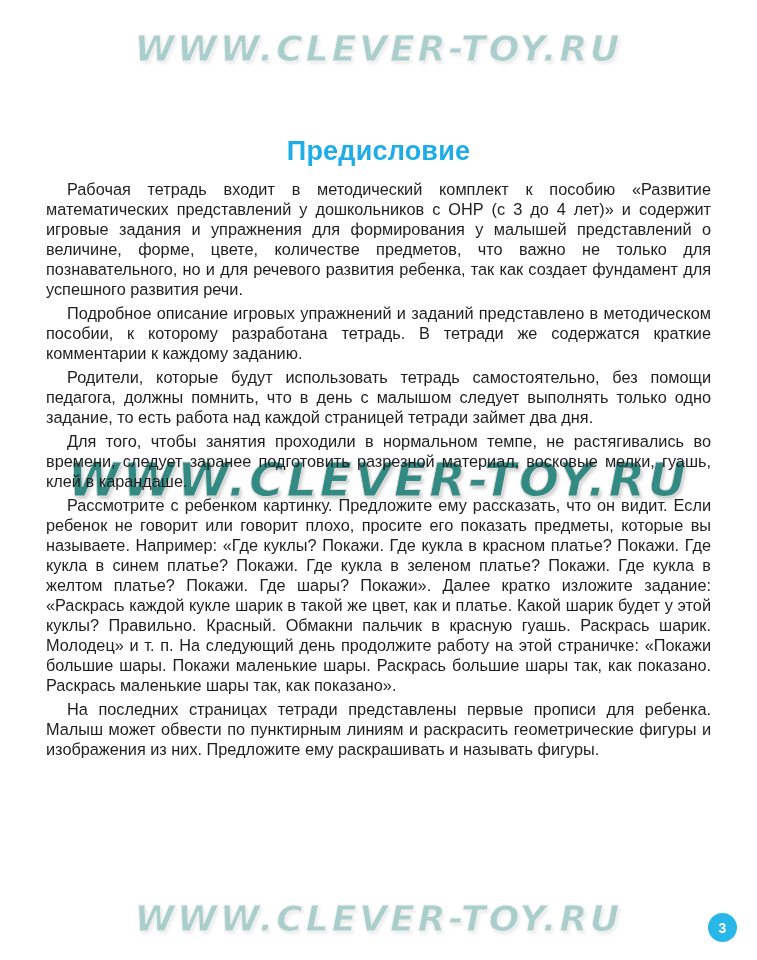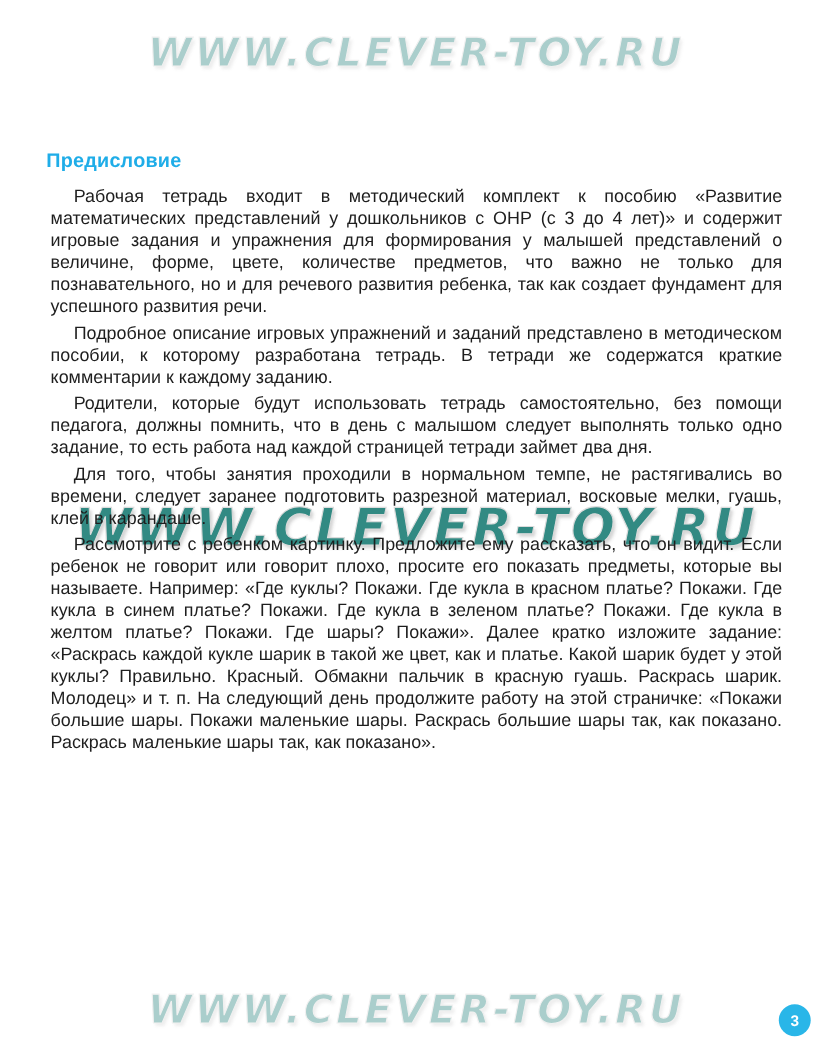--- a/index.html
+++ b/index.html
@@ -52,22 +52,22 @@
   
   .content {
     position: absolute;
     top: 136px;
     left: 42px;
     width: 673px;
     z-index: 1;
   }
   .title {
     margin: 0 0 12px 0;
-    text-align: left;
-    font-size: 18px;
+    text-align: center;
+    font-size: 27px;
     font-weight: bold;
     color: #1fade8;
     letter-spacing: 0.2px;
   }
   .body-text p {
     margin: 4px;
     text-align: justify;
     text-indent: 21px;
     font-size: 16.3px;
     line-height: 20px;
@@ -109,19 +109,20 @@
 
   <div class="content">
     <h1 class="title">Предисловие</h1>
 
     <div class="body-text">
       <p>Рабочая тетрадь входит в методический комплект к пособию «Развитие математических представлений у дошкольников с ОНР (с 3 до 4 лет)» и содержит игровые задания и упражнения для формирования у малышей представлений о величине, форме, цвете, количестве предметов, что важно не только для познавательного, но и для речевого развития ребенка, так как создает фундамент для успешного развития речи.</p>
       <p>Подробное описание игровых упражнений и заданий представлено в методическом пособии, к которому разработана тетрадь. В тетради же содержатся краткие комментарии к каждому заданию.</p>
       <p>Родители, которые будут использовать тетрадь самостоятельно, без помощи педагога, должны помнить, что в день с малышом следует выполнять только одно задание, то есть работа над каждой страницей тетради займет два дня.</p>
       <p>Для того, чтобы занятия проходили в нормальном темпе, не растягивались во времени, следует заранее подготовить разрезной материал, восковые мелки, гуашь, клей в карандаше.</p>
       <p>Рассмотрите с ребенком картинку. Предложите ему рассказать, что он видит. Если ребенок не говорит или говорит плохо, просите его показать предметы, которые вы называете. Например: «Где куклы? Покажи. Где кукла в красном платье? Покажи. Где кукла в синем платье? Покажи. Где кукла в зеленом платье? Покажи. Где кукла в желтом платье? Покажи. Где шары? Покажи». Далее кратко изложите задание: «Раскрась каждой кукле шарик в такой же цвет, как и платье. Какой шарик будет у этой куклы? Правильно. Красный. Обмакни пальчик в красную гуашь. Раскрась шарик. Молодец» и т. п. На следующий день продолжите работу на этой страничке: «Покажи большие шары. Покажи маленькие шары. Раскрась большие шары так, как показано. Раскрась маленькие шары так, как показано».</p>
+      <p>На последних страницах тетради представлены первые прописи для ребенка. Малыш может обвести по пунктирным линиям и раскрасить геометрические фигуры и изображения из них. Предложите ему раскрашивать и называть фигуры.</p>
       <p class="final"></p>
     </div>
   </div>
 
   <div class="page-badge">3</div>
 
 </div>
 
 </body></html>

